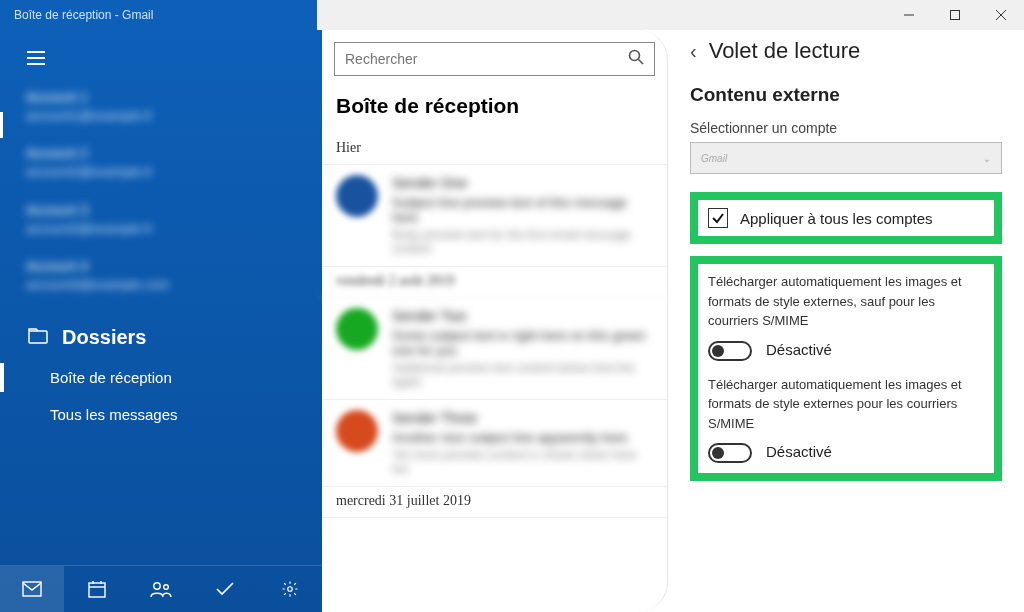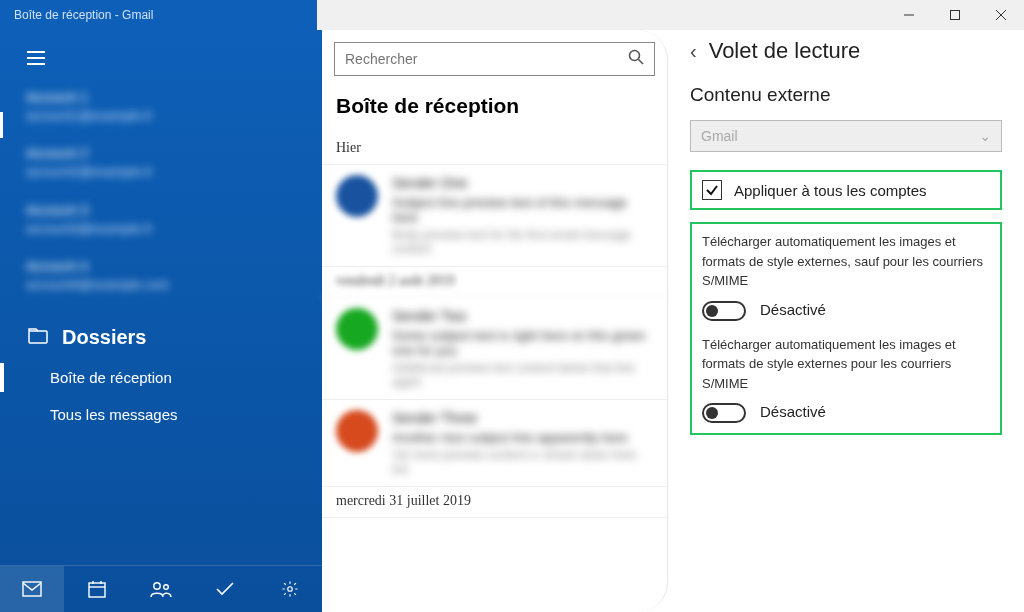--- a/index.html
+++ b/index.html
@@ -47,25 +47,25 @@
   .avatar { width:42px; height:42px; border-radius:50%; flex:none; filter: blur(3px); }
   .msg-text { flex:1; filter: blur(4px); }
   .msg-text .line1 { color:#111; font-size:14px; margin-bottom:4px; }
   .msg-text .line2 { color:#222; font-size:13px; margin-bottom:3px; }
   .msg-text .line3 { color:#888; font-size:12px; }
 
   
   .panel { flex:1; padding: 2px 22px 10px 22px; display:flex; flex-direction:column; }
   .panel-head { display:flex; align-items:center; gap:12px; font-size:22px; color:#222; padding: 6px 0 20px 0; }
   .panel-head .back { font-size:20px; color:#444; }
-  .panel h3 { font-size: 19px; font-weight:400; color:#222; margin-bottom: 14px; }
+  .panel h3 { font-size: 19px; font-weight:700; color:#222; margin-bottom: 14px; }
   .panel-label { font-size:14px; color:#444; margin-bottom:6px; }
-  .select-box { height:32px; border:1px solid #bbb; background:#eee; color:#aaa; display:flex; align-items:center; justify-content:space-between; padding:0 10px; font-size:14px; margin-bottom:18px; }
-
-  .redbox { border: 2px solid #22c55e; padding: 8px 10px; }
+  .select-box { height:32px; border:1px solid #bbb; background:#eee; color:#aaa; display:flex; align-items:center; justify-content:space-between; padding:0 10px; font-size:10px; margin-bottom:18px;font-style:italic; }
+
+  .redbox { border: 8px solid #22c55e; padding: 8px 10px; }
   .checkbox-row { display:flex; align-items:center; gap:12px; }
   .chk { width:20px; height:20px; border:1px solid #333; display:flex; align-items:center; justify-content:center; background:#fff; }
   .chk svg { stroke:#111; }
   .chk-label { font-size:15px; color:#222; }
 
   .settings-block { margin-top:12px; }
   .setting-desc { font-size:13px; color:#333; line-height:1.5; margin-bottom:10px; }
   .toggle-row { display:flex; align-items:flex-start; gap:14px; margin-bottom:14px; }
   .toggle { width:44px; height:20px; border:2px solid #333; border-radius:12px; position:relative; background:#fff; }
   .toggle .knob { position:absolute; width:12px; height:12px; border-radius:50%; background:#333; top:2px; left:2px; }
@@ -211,20 +211,21 @@
 
     <div class="group-head">mercredi 31 juillet 2019</div>
   </div>
 
   <div class="panel">
     <div class="panel-head">
       <span class="back">‹</span>
       <span>Volet de lecture</span>
     </div>
     <h3>Contenu externe</h3>
+    <div class="panel-label">Sélectionner un compte</div>
     <div class="select-box">
       <span>Gmail</span>
       <span>⌄</span>
     </div>
 
     <div class="redbox">
       <div class="checkbox-row">
         <div class="chk">
             <svg width="14" height="14" fill="none" stroke-width="2">
               <path d="M2 7 L6 11 L12 3"></path>

